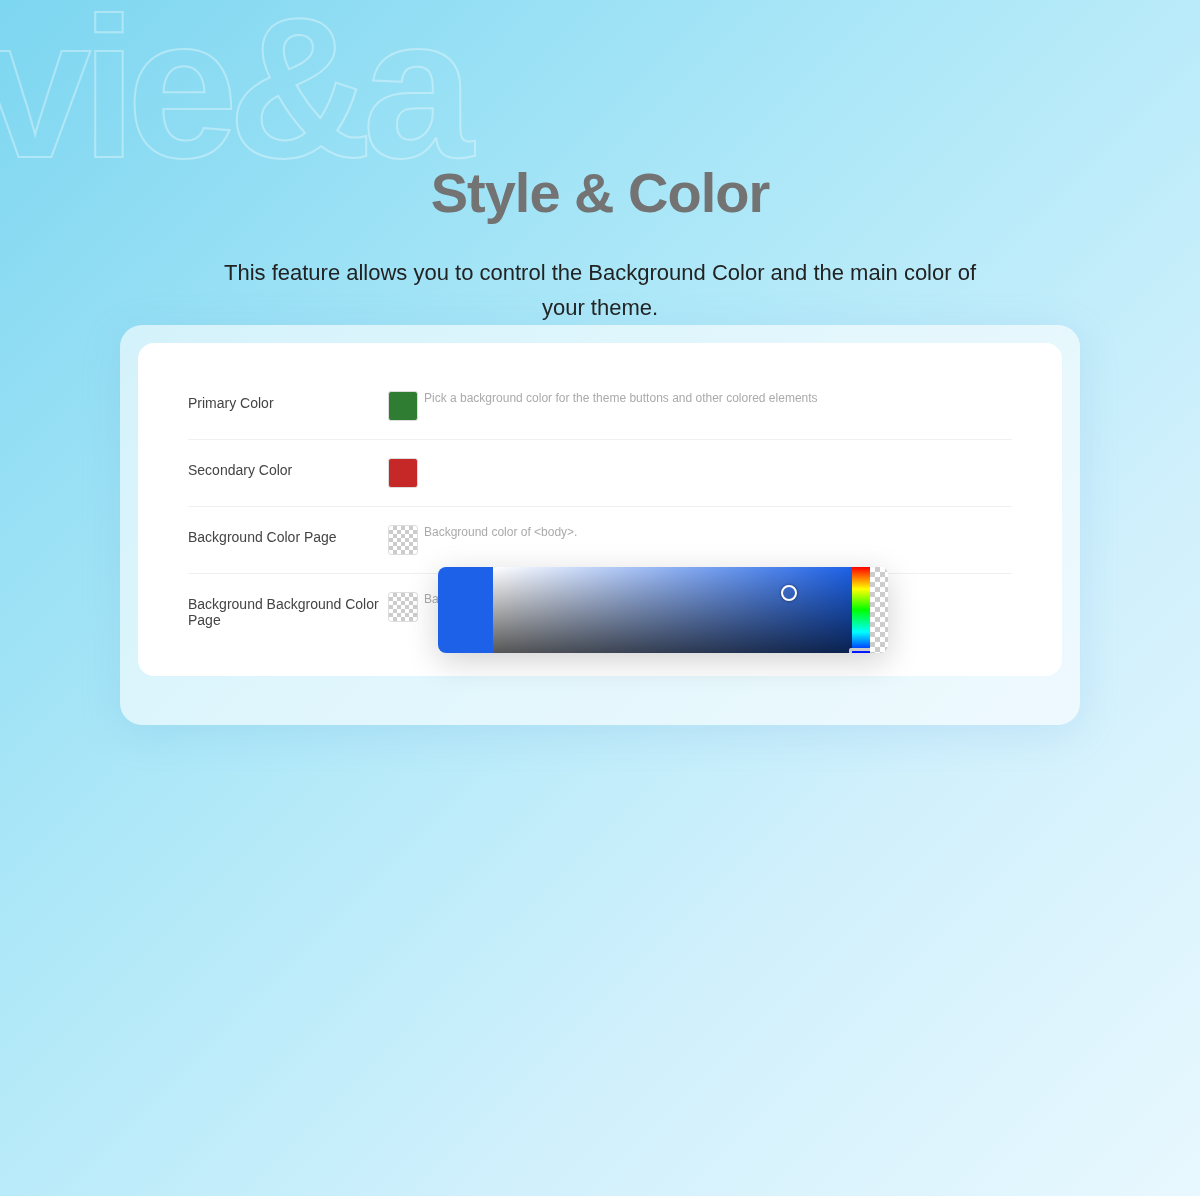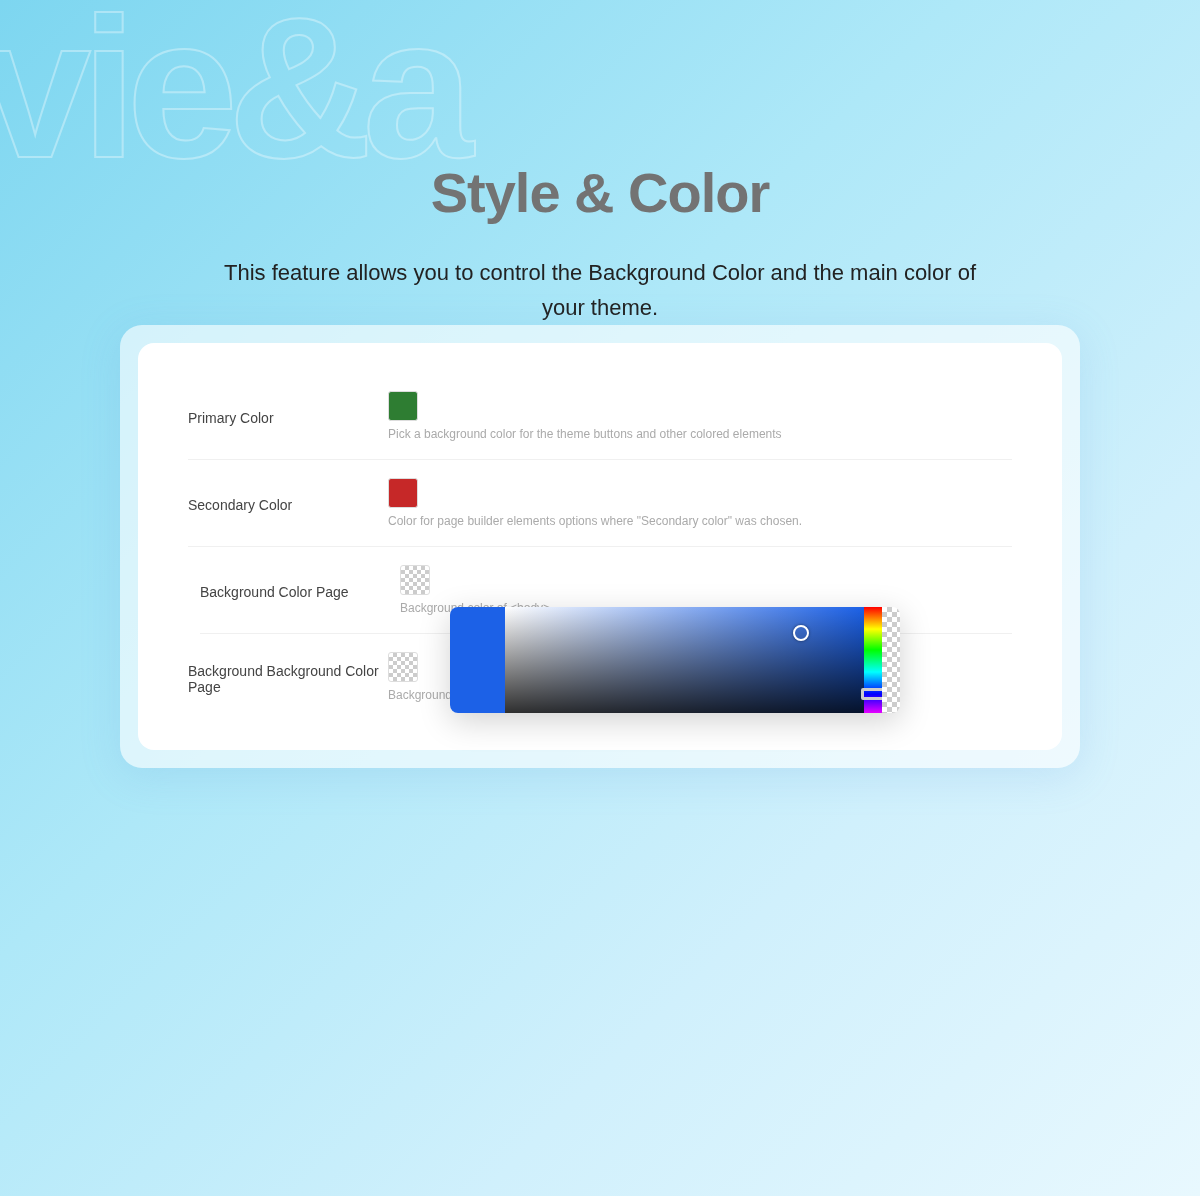--- a/index.html
+++ b/index.html
@@ -83,39 +83,39 @@
       background: #fff;
       border-radius: 16px;
       margin: 18px;
       padding: 30px 50px 30px 50px;
     }
 
     
     .color-row {
       display: flex;
       flex-direction: row;
-      align-items: center;
+      align-items: flex-start;
       padding: 18px 0;
       border-bottom: 1px solid #f0f0f0;
     }
     .color-row:last-child {
       border-bottom: none;
     }
 
     .color-label {
       width: 200px;
       font-size: 14px;
       color: #444;
       padding-top: 4px;
       flex-shrink: 0;
     }
 
     .color-right {
       display: flex;
-      flex-direction: column;
+      flex-direction: row;
       gap: 6px;
     }
 
     .color-swatch {
       width: 30px;
       height: 30px;
       border-radius: 3px;
       border: 1px solid #ddd;
       cursor: pointer;
       display: block;
@@ -234,25 +234,24 @@
         <div class="color-right">
           <div class="color-swatch" style="background:#2e7d32;"></div>
           <span class="color-desc">Pick a background color for the theme buttons and other colored elements</span>
         </div>
       </div>
 
       <div class="color-row">
         <div class="color-label">Secondary Color</div>
         <div class="color-right">
           <div class="color-swatch" style="background:#c62828;"></div>
-          <span class="color-desc">Color for page builder elements options where "Secondary color" was chosen.</span>
-        </div>
-      </div>
-
-      <div class="color-row" style="position:relative;margin-left:12px;">
+        </div>
+      </div>
+
+      <div class="color-row" style="position:relative;">
         <div class="color-label">Background Color Page</div>
         <div class="color-right">
           <div class="color-swatch swatch-checker"></div>
           <span class="color-desc">Background color of &lt;body&gt;.</span>
         </div>
 
         <div class="color-picker-popup" style="position:absolute; left:250px; top:60px;">
 
           <div class="picker-top">
             <div class="picker-blue-bar"></div>

